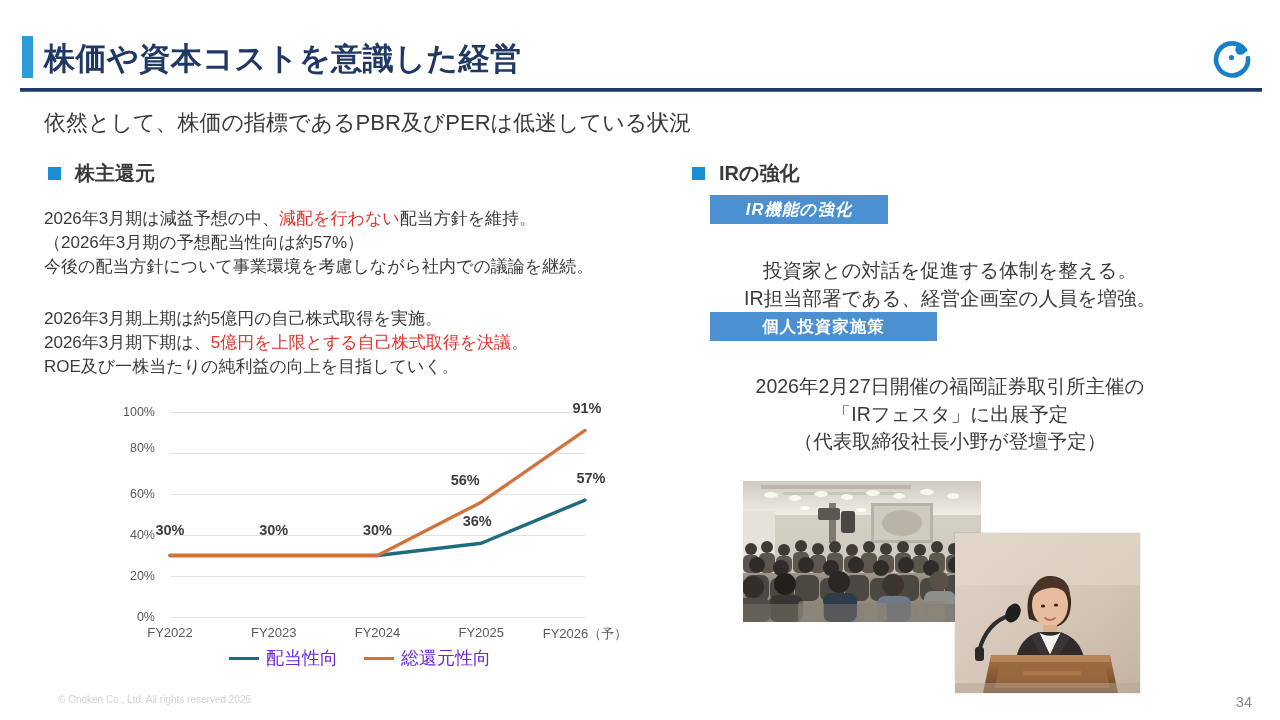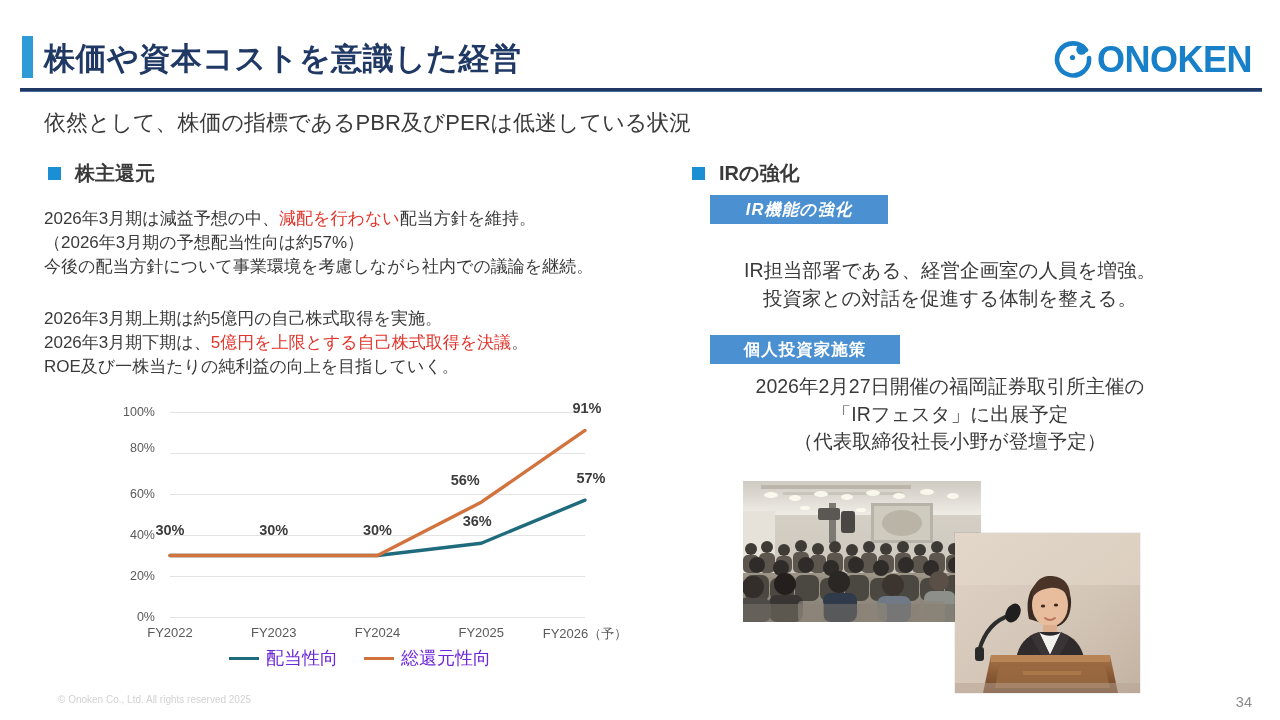--- a/index.html
+++ b/index.html
@@ -180,21 +180,21 @@
     color: #ffffff;
     font-size: 16.5px;
     font-weight: bold;
     letter-spacing: 1px;
     display: flex;
     align-items: center;
     justify-content: center;
     height: 29px;
   }
   #badge-ir-function { left: 710px; top: 195px; width: 178px; font-style: italic; }
-  #badge-retail-investor { left: 710px; top: 335px; width: 190px; }
+  #badge-retail-investor { left: 710px; top: 312px; width: 227px; }
 
   .centered-note {
     position: absolute;
     font-size: 19.5px;
     color: #3a3a3a;
     line-height: 1.42;
     text-align: center;
     white-space: nowrap;
   }
   #note-ir-function { left: 700px; top: 257px; width: 500px; }
@@ -242,21 +242,20 @@
   <div id="header-rule"></div>
 
   <div id="brand-logo">
     <span>
       <svg width="40" height="40" viewBox="0 0 40 40">
         <path d="M33 12 A16 16 0 1 0 36 20" fill="none" stroke="#1880C8" stroke-width="4.6" stroke-linecap="round"></path>
         <circle cx="28.5" cy="11.5" r="5.2" fill="#1880C8"></circle>
         <circle cx="19.5" cy="19.5" r="2.6" fill="#1880C8"></circle>
       </svg>
     </span>
-    <span id="brand-logo-text">ONOKEN</span>
   </div>
 </div>
 
 <div id="lead-text">依然として、株価の指標であるPBR及びPERは低迷している状況</div>
 
 <div class="section-heading" id="section-shareholder-return">
   <span class="section-bullet"></span>
   <span class="section-heading-label">株主還元</span>
 </div>
 
@@ -327,22 +326,22 @@
     </div>
 </div>
 
 <div class="section-heading" id="section-ir">
   <span class="section-bullet"></span>
   <span class="section-heading-label">IRの強化</span>
 </div>
 
 <div class="pill-badge" id="badge-ir-function">IR機能の強化</div>
 <div class="centered-note" id="note-ir-function">
+  <div>投資家との対話を促進する体制を整える。</div>
   <div>IR担当部署である、経営企画室の人員を増強。</div>
-  <div>投資家との対話を促進する体制を整える。</div>
 </div>
 
 <div class="pill-badge" id="badge-retail-investor">個人投資家施策</div>
 <div class="centered-note" id="note-retail-investor">
   <div>2026年2月27日開催の福岡証券取引所主催の</div>
   <div>「IRフェスタ」に出展予定</div>
   <div>（代表取締役社長小野が登壇予定）</div>
 </div>
 
 <div id="photo-seminar-audience">

